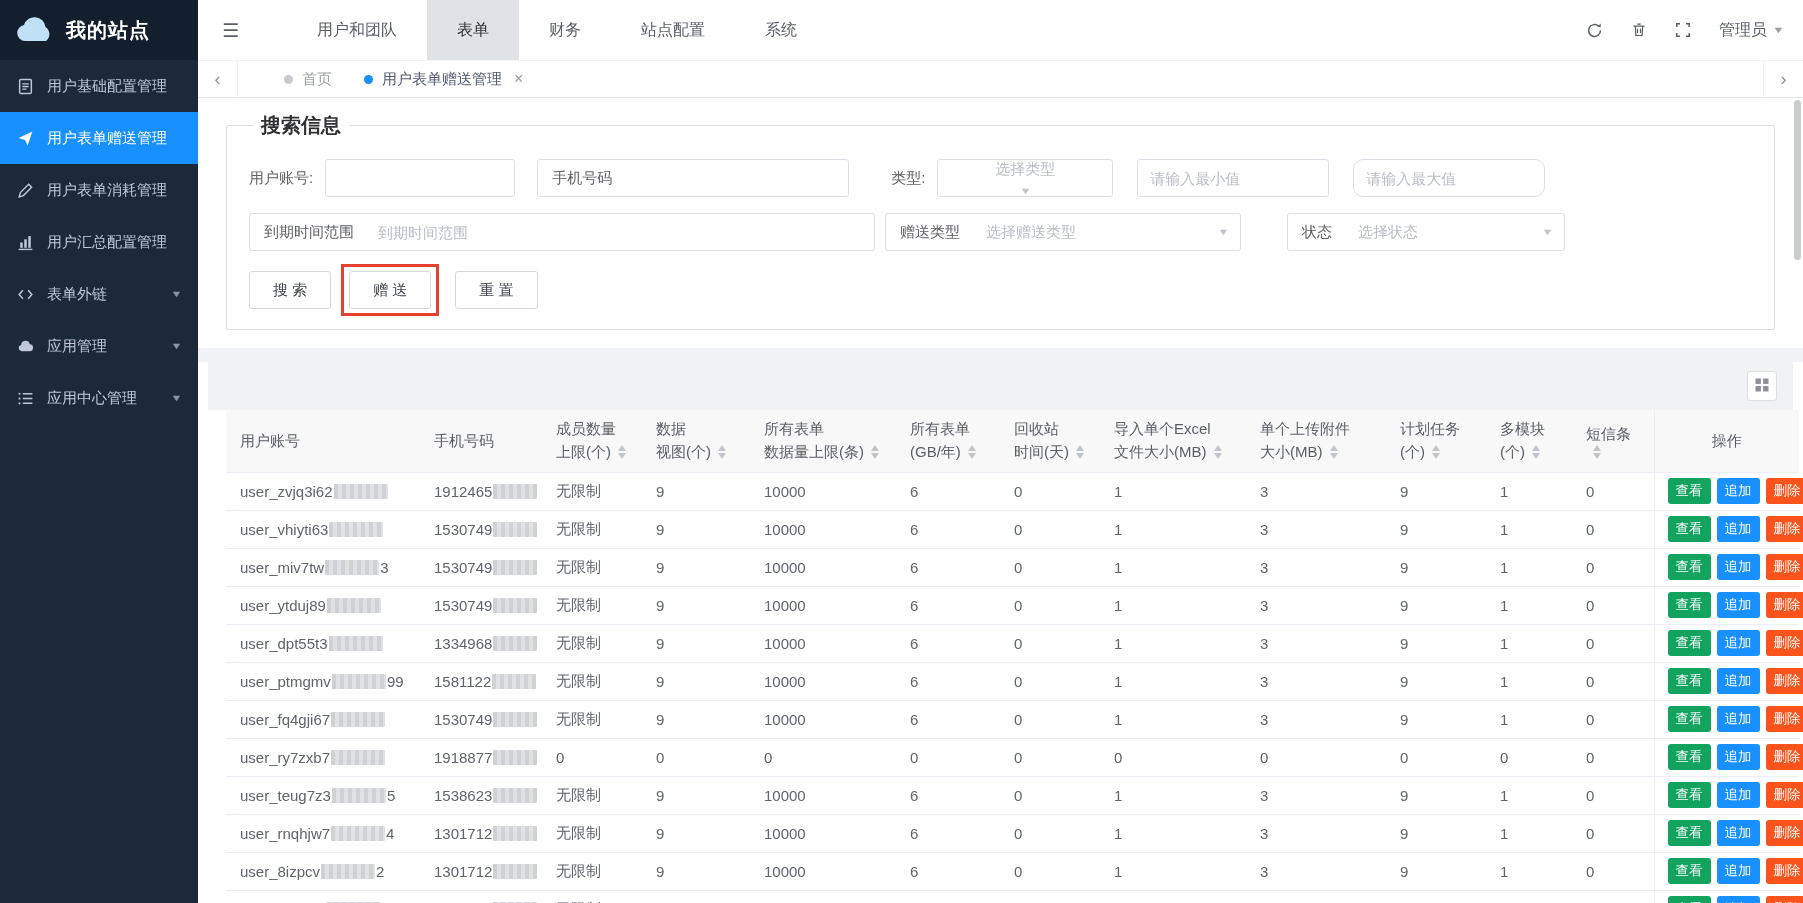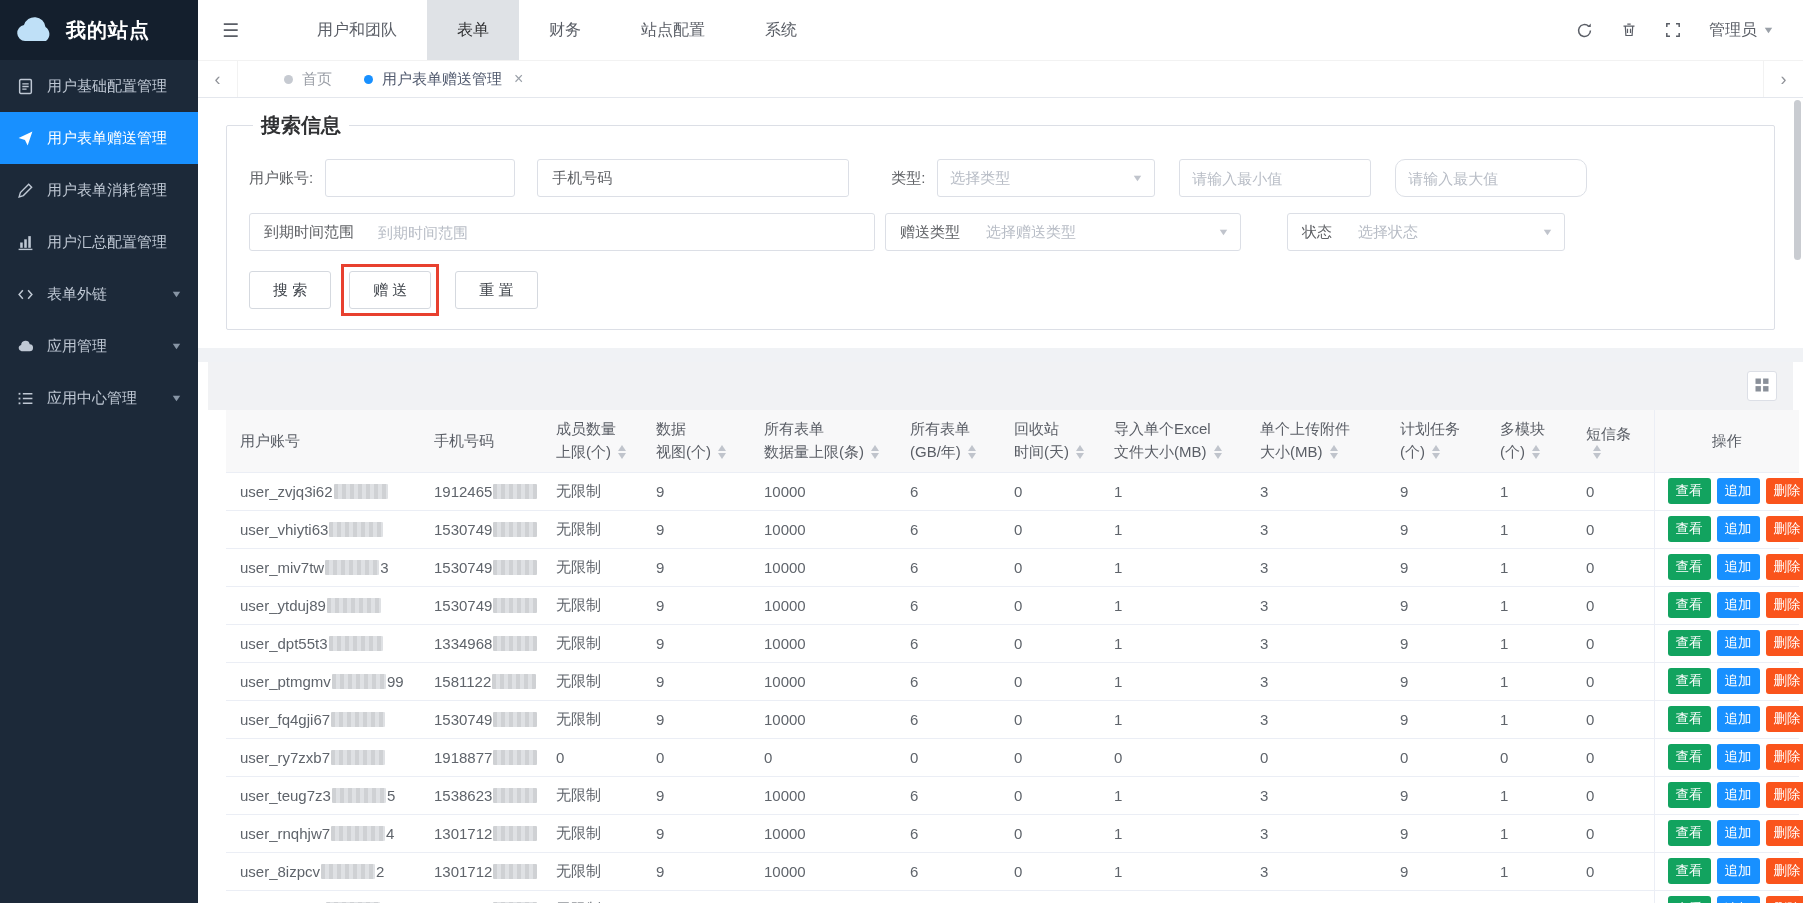--- a/index.html
+++ b/index.html
@@ -22,21 +22,21 @@
   .s-label { white-space: nowrap; }
   .s-chev { margin-left: auto; font-size: 9px; color: #8795a5; transform: scaleX(1.4); }
 
   
   .main { flex: 1; display: flex; flex-direction: column; min-width: 0; position: relative; background: #fff; }
   .topbar { height: 60px; display: flex; align-items: stretch; background: #fff; }
   .collapse-btn { padding: 0 24px; color: #5a5e66; font-size: 19px; display: flex; align-items: center; cursor: pointer; }
   .topnav { display: flex; margin-left: 24px; }
   .topnav-item { padding: 0 30px; display: flex; align-items: center; font-size: 16px; color: #5a5e66; cursor: pointer; }
   .topnav-item.active { background: #dfe2e6; color: #303133; }
-  .topbar-right { margin-left: auto; display: flex; align-items: center; gap: 28px; padding-right: 30px; }
+  .topbar-right { margin-left: auto; display: flex; align-items: center; gap: 28px; padding-right: 20px; }
   .tb-icon { display: inline-flex; cursor: pointer; }
   .admin { display: flex; align-items: center; gap: 7px; color: #5a5e66; font-size: 16px; cursor: pointer; }
   .caret { font-size: 9px; color: #9aa0a8; transform: scaleX(1.4); }
 
   
   .tabbar { height: 38px; border-bottom: 1px solid #e4e7ed; border-top: 1px solid #f2f2f2; display: flex; align-items: stretch; }
   .tab-arrow { width: 40px; display: flex; align-items: center; justify-content: center; color: #909399; font-size: 18px; cursor: pointer; }
   .tab-arrow.left { border-right: 1px solid #f2f2f2; }
   .tab-arrow.right { border-left: 1px solid #f2f2f2; margin-left: auto; }
   .tab-list { display: flex; margin-left: 30px; }
@@ -237,21 +237,21 @@
         <legend>搜索信息</legend>
 
         <div class="s-row">
           <span class="f-label">用户账号:</span>
           <input class="txt" style="width: 190px;">
           <div class="igroup" style="width:312px; margin-left:22px;">
             <span class="addon">手机号码</span>
             <input style="">
           </div>
           <span class="f-label" style="margin-left:42px;">类型:</span>
-          <div class="selectbox" style="width:218px;">
+          <div class="selectbox" style="width:176px;flex-direction:column;">
             <span>选择类型</span>
             <span class="sel-caret">▼</span>
           </div>
           <input class="txt" style="width: 192px; margin-left: 24px;" placeholder="请输入最小值">
           <input class="txt" style="width: 192px; margin-left: 24px; border-radius: 10px;" placeholder="请输入最大值">
         </div>
 
         <div class="s-row">
           <div class="igroup" style="width:626px;">
             <span class="addon">到期时间范围</span>

